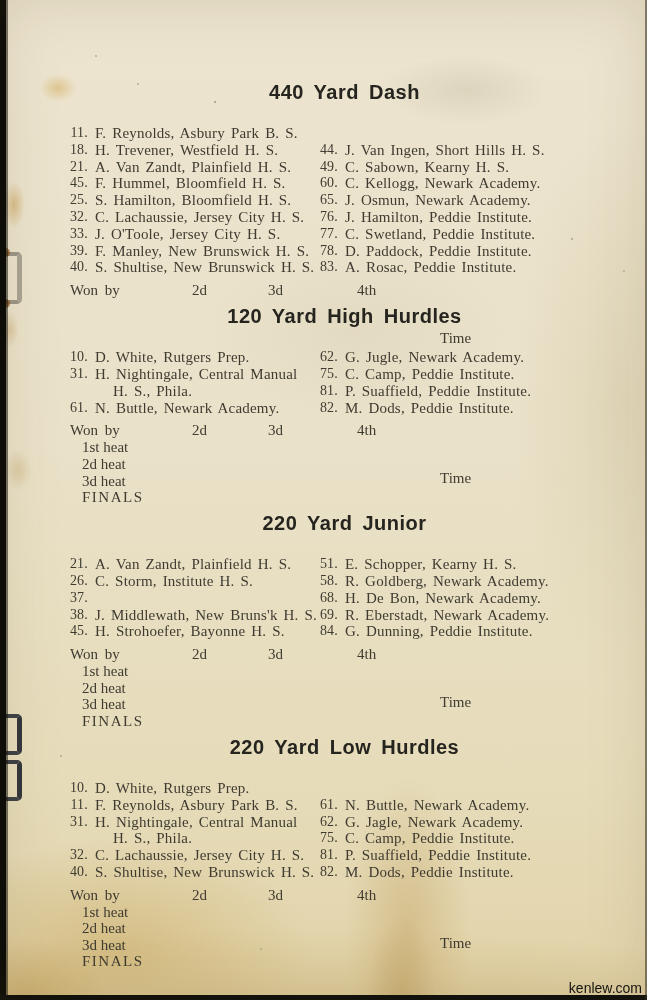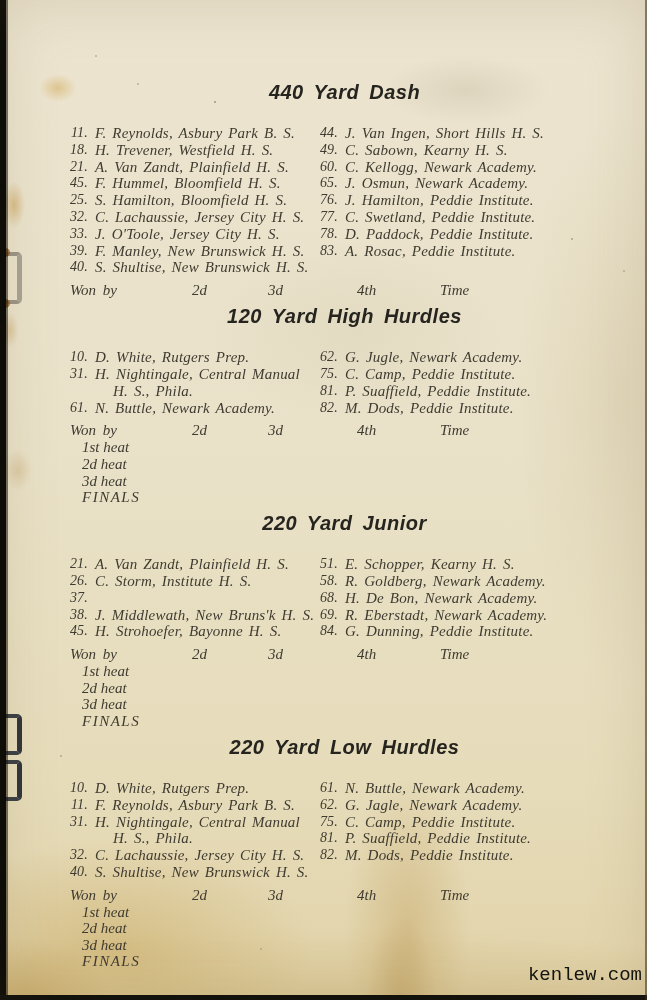--- a/index.html
+++ b/index.html
@@ -37,43 +37,43 @@
     background:linear-gradient(90deg,#060604 0 6px,rgba(20,18,12,.55) 6px 8px);}
   .edge-bottom{position:absolute;left:0;bottom:0;width:100%;height:5px;background:#0a0a08;}
   .edge-right{position:absolute;right:0;top:0;width:2px;height:100%;background:rgba(45,40,28,.55);}
   .staple{position:absolute;left:2px;width:15px;
     border-right:5px solid #30343a;border-top:4px solid #3a3e44;border-bottom:4px solid #3a3e44;
     border-radius:0 5px 5px 0;}
   .staple.rusty{border-color:#9a9486;border-right-color:#a8a294;height:44px;}
   .staple.rusty::before,.staple.rusty::after{content:"";position:absolute;left:-2px;width:10px;height:9px;
     background:rgba(140,85,30,.75);border-radius:50%;}
   .staple.rusty::before{top:-8px;} .staple.rusty::after{bottom:-8px;}
-  .content{position:absolute;left:62px;top:82px;width:565px;font-style:italic;}
+  .content{position:absolute;left:62px;top:82px;width:565px;}
   .section-title{
     font-family:"Liberation Sans",sans-serif;font-weight:bold;font-size:20px;line-height:21px;
     color:#26241f;text-align:center;letter-spacing:.5px;word-spacing:4px;
     margin:7px 0 6px 0;
   }
   .section:first-child .section-title{margin-top:0;}
-  .columns{display:flex;align-items:flex-start;margin-top:22px;}
+  .columns{display:flex;align-items:flex-end;margin-top:22px;}
   .col-left{width:250px;flex:none;}
   .col-right{flex:1;min-width:0;}
   .entry-row{display:flex;font-size:15px;line-height:16.8px;letter-spacing:.2px;word-spacing:2px;}
   .entry-num{flex:none;width:26px;text-align:right;margin-right:7px;font-size:14px;}
   .entry-text{white-space:nowrap;}
   .entry-line2{padding-left:18px;white-space:nowrap;}
   .results-row{position:relative;height:17px;margin-top:6px;font-size:15px;word-spacing:3px;}
   .results-row span{position:absolute;top:0;white-space:nowrap;}
   .pos-wonby{left:8px;} .pos-2d{left:130px;} .pos-3d{left:206px;}
-  .pos-4th{left:295px;} .pos-time{left:378px;}
+  .pos-4th{left:295px;} .pos-time{left:378px;margin-top:48px;}
   .heats{margin-left:20px;font-size:15px;}
   .heat-line{line-height:16.6px;}
   .finals-line{line-height:17px;letter-spacing:1.5px;}
-  .watermark{position:absolute;right:5px;bottom:14px;z-index:5;
-    font-family:Liberation Mono, monospace;font-size:19px;color:#14140f;}
+  .watermark{position:absolute;right:5px;bottom:4px;z-index:5;
+    font-family:Liberation Sans, sans-serif;font-size:14px;color:#14140f;}
 </style>
 </head>
 <body>
 
 <div class="page">
   <div class="stains"></div>
   <div class="specks"></div>
 
   <div class="content">
     <div id="sections">

